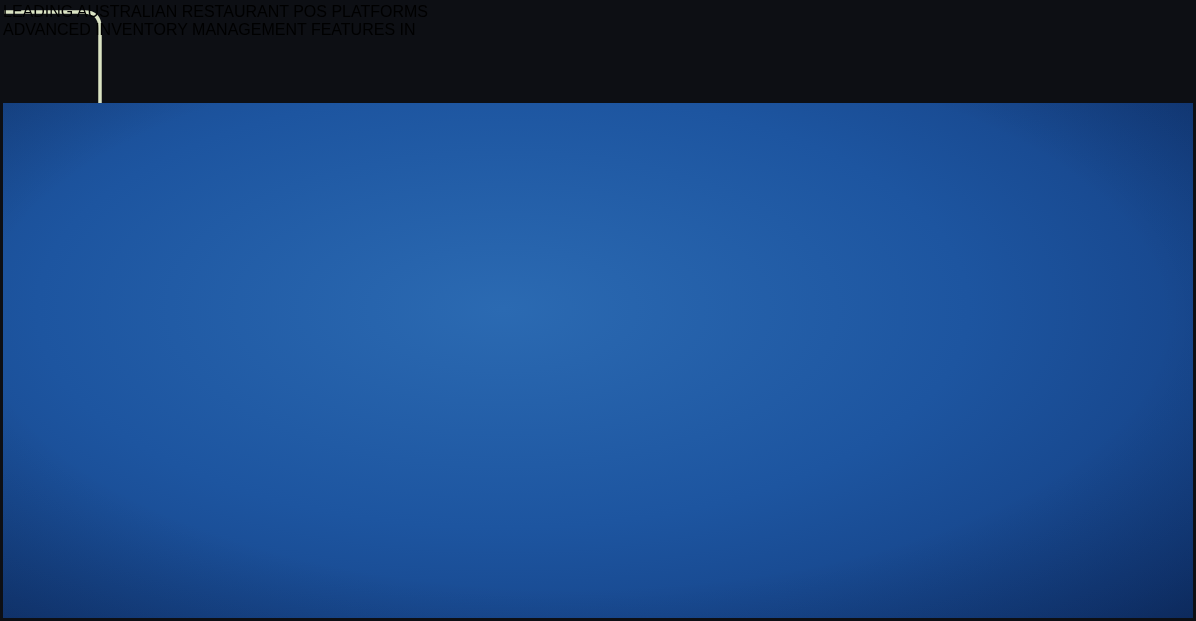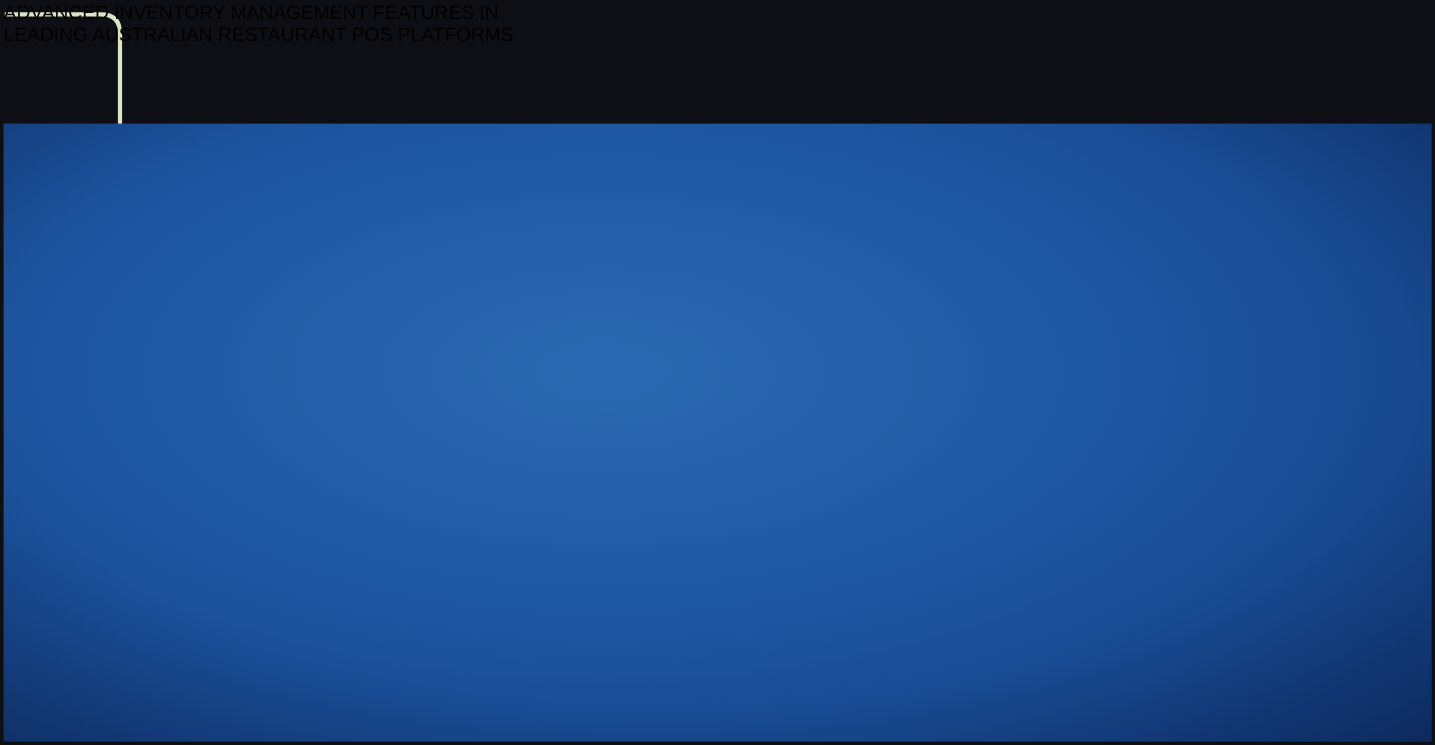--- a/index.html
+++ b/index.html
@@ -30,22 +30,22 @@
   svg{display:block;}
 </style>
 </head>
 <body>
 
 <div class="stage">
   <div class="main-bg"></div>
 
   
   <div class="banner">
+    <div class="t">LEADING AUSTRALIAN RESTAURANT POS PLATFORMS</div>
     <div class="t">ADVANCED INVENTORY MANAGEMENT FEATURES IN</div>
-    <div class="t">LEADING AUSTRALIAN RESTAURANT POS PLATFORMS</div>
   </div>
 
   
   <svg class="abs" style="left:500px;top:135px;z-index:1" width="170" height="465" viewBox="0 0 170 465">
     <path d="M4,12 H84 Q100,12 100,28 V426 Q100,442 84,442 H20" fill="none" stroke="#dbe4c4" stroke-width="3.5"></path>
     <path d="M100,133 Q100,143 112,143 H128 M100,153 Q100,143 112,143" fill="none" stroke="#dbe4c4" stroke-width="3.5"></path>
     <polygon points="126,131 154,143 126,155" fill="#d7b260" stroke="#e9ddb4" stroke-width="1.5"></polygon>
   </svg>
 
   

